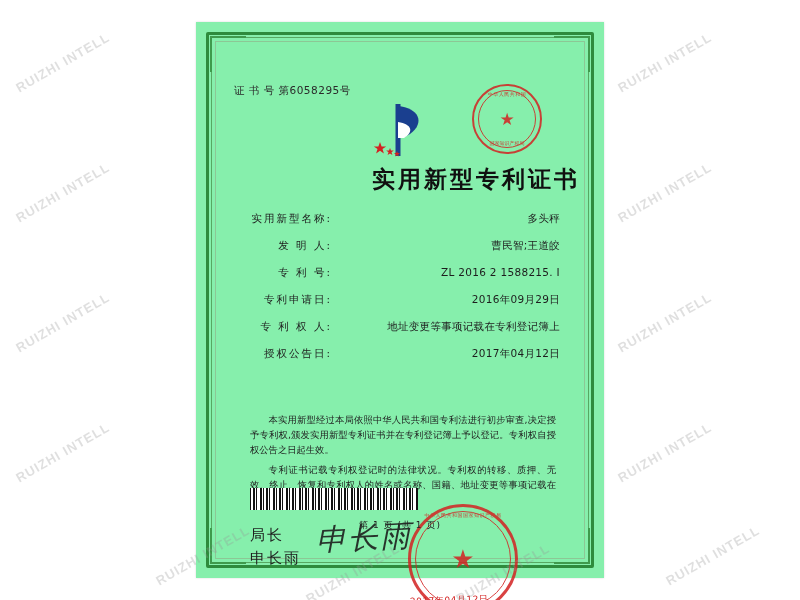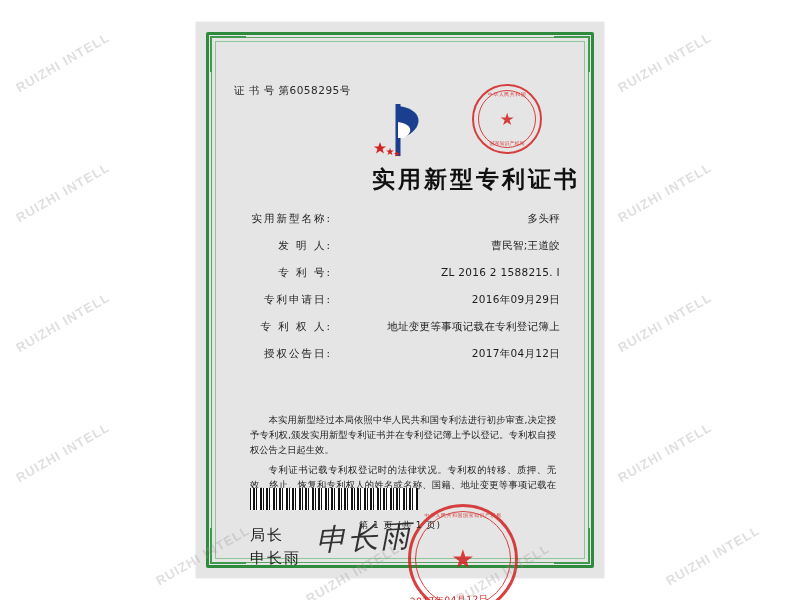--- a/index.html
+++ b/index.html
@@ -37,21 +37,21 @@
     font-family: "Liberation Sans", sans-serif;
   }
 
   
   .sheet {
     position: absolute;
     left: 196px;
     top: 22px;
     width: 408px;
     height: 556px;
-    background: #e5e5e5;
+    background: #86efac;
     box-shadow: 0 0 2px rgba(0,0,0,0.15);
   }
   
   .border-outer {
     position: absolute;
     left: 10px;
     top: 10px;
     right: 10px;
     bottom: 10px;
     border: 3px solid #2e8b3d;

